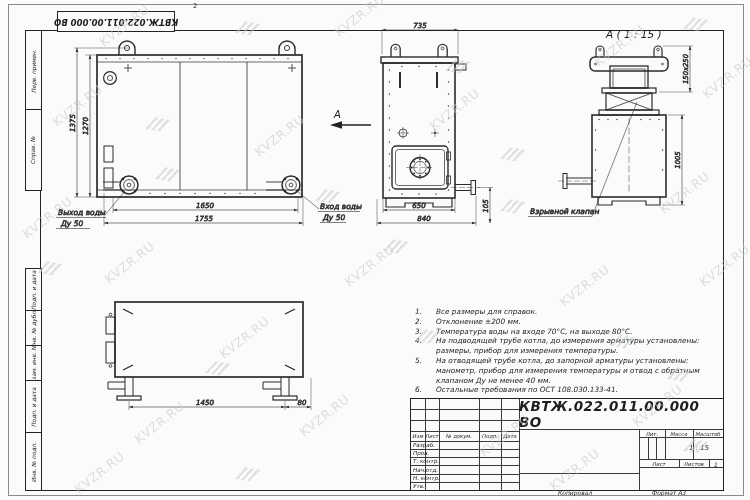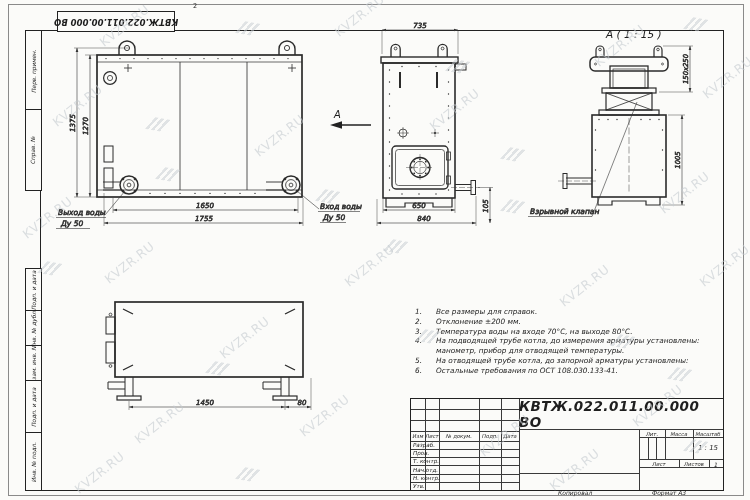--- a/index.html
+++ b/index.html
@@ -29,21 +29,21 @@
   
   .tblock{position:absolute;left:410px;top:398px;width:312px;height:91px;border:1.5px solid #222;background:#fbfbf9;}
   .vline{position:absolute;width:1px;background:#3a3a3a;}
   .hline{position:absolute;height:1px;background:#3a3a3a;}
   .tb-lbl{position:absolute;font-size:5.3px;font-style:italic;text-align:center;white-space:nowrap;}
   .tb-row-lbl{position:absolute;left:2px;font-size:5.6px;font-style:italic;white-space:nowrap;}
   .tb-doc{position:absolute;left:108px;top:2px;width:204px;height:26px;display:flex;align-items:center;
       justify-content:center;font-size:13.5px;font-weight:bold;font-style:italic;letter-spacing:.5px;}
   .tb-name{position:absolute;left:108px;top:32px;width:120px;height:40px;display:flex;flex-direction:column;
       align-items:center;justify-content:center;font-size:10px;font-style:italic;line-height:13px;}
-  .tb-scale{position:absolute;left:282px;top:40px;width:30px;height:18px;display:flex;align-items:center;
+  .tb-scale{position:absolute;left:273px;top:40px;width:30px;height:18px;display:flex;align-items:center;
       justify-content:center;font-size:7px;font-style:italic;}
   .tb-logo{position:absolute;left:229px;top:68px;width:82px;height:22px;display:flex;align-items:center;
       justify-content:center;gap:2px;}
   .logo-sq{width:15px;height:15px;background:repeating-linear-gradient(115deg,#111 0 2.4px,#fff 2.4px 4px);
       border:1px solid #111;flex:none;}
   .logo-word{font-size:13.5px;font-weight:bold;letter-spacing:-.5px;color:#0b0b0b;}
   .logo-co{font-size:4.6px;line-height:5.2px;font-style:italic;white-space:nowrap;}
   .footer-txt{position:absolute;font-size:6px;font-style:italic;}
   svg text{font-family:"DejaVu Sans",sans-serif;font-style:italic;fill:#1d1d1d;}
 </style>
@@ -395,25 +395,33 @@
     <div class="note-row">
         <span class="note-num">3.</span>
         <span class="note-text">Температура воды на входе 70°С, на выходе 80°С.</span>
       </div>
     <div class="note-row">
         <span class="note-num">4.</span>
         <span class="note-text">На подводящей трубе котла, до измерения арматуры установлены:</span>
       </div>
     <div class="note-row">
         <span class="note-num"></span>
-        <span class="note-text">манометр, прибор для отводящей температуры.</span>
+        <span class="note-text">размеры, прибор для измерения температуры.</span>
       </div>
     <div class="note-row">
         <span class="note-num">5.</span>
         <span class="note-text">На отводящей трубе котла, до запорной арматуры установлены:</span>
+      </div>
+    <div class="note-row">
+        <span class="note-num"></span>
+        <span class="note-text">манометр, прибор для измерения температуры и отвод с обратным</span>
+      </div>
+    <div class="note-row">
+        <span class="note-num"></span>
+        <span class="note-text">клапаном Ду не менее 40 мм.</span>
       </div>
     <div class="note-row">
         <span class="note-num">6.</span>
         <span class="note-text">Остальные требования по ОСТ 108.030.133-41.</span>
       </div>
   </div>
 
   <div class="tblock">
     <div class="vline" style="left:14px;top:0;height:91px;"></div>
     <div class="vline" style="left:28px;top:0;height:91px;"></div>

